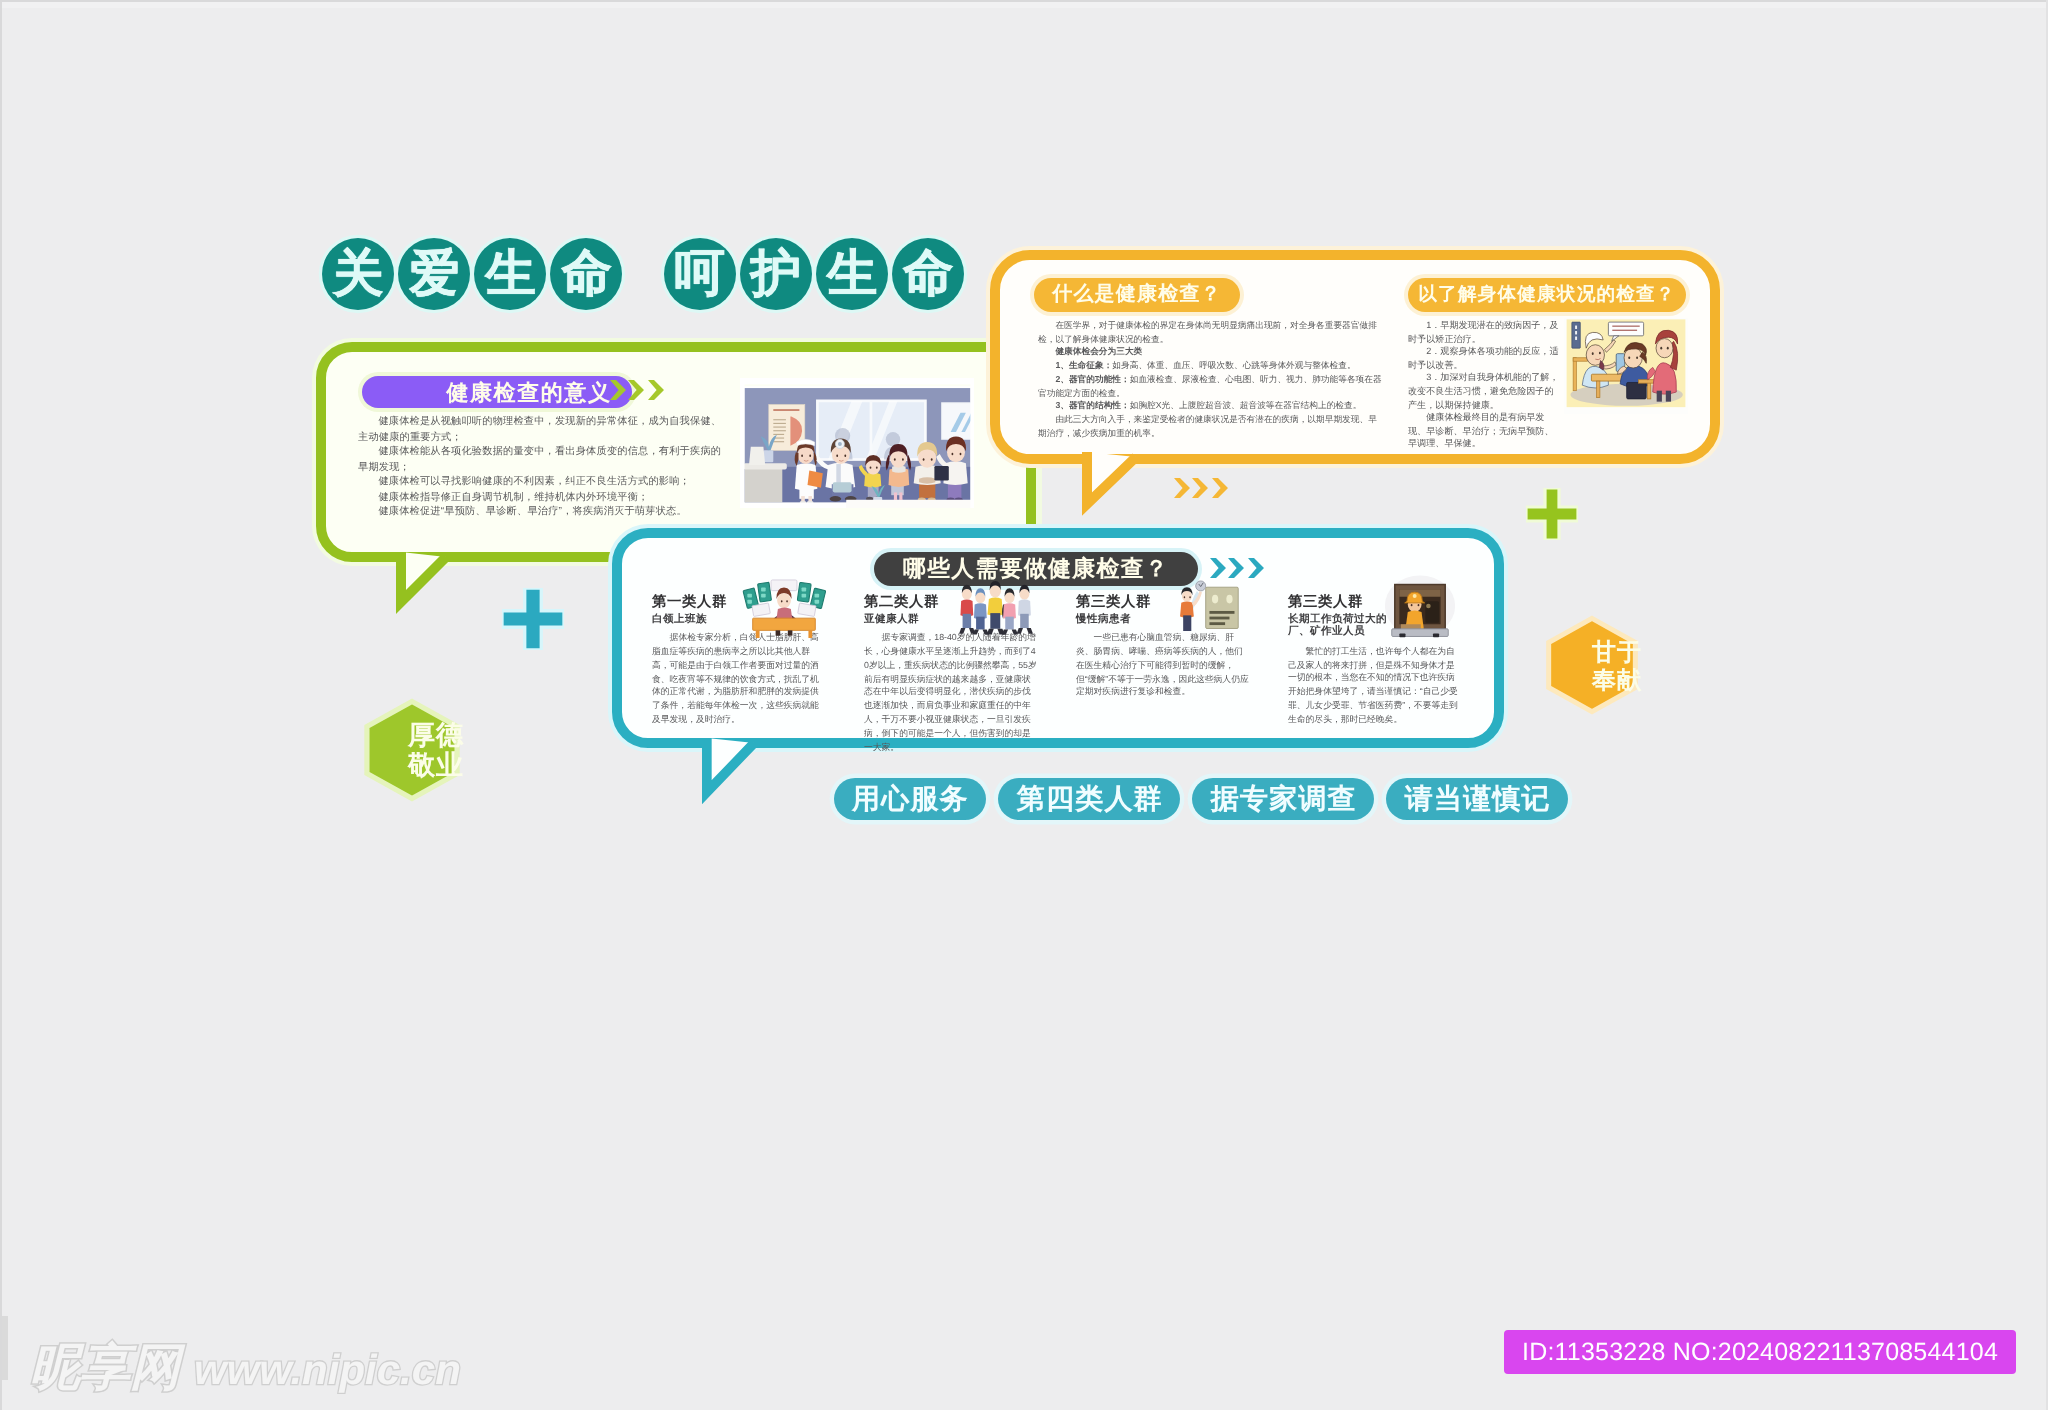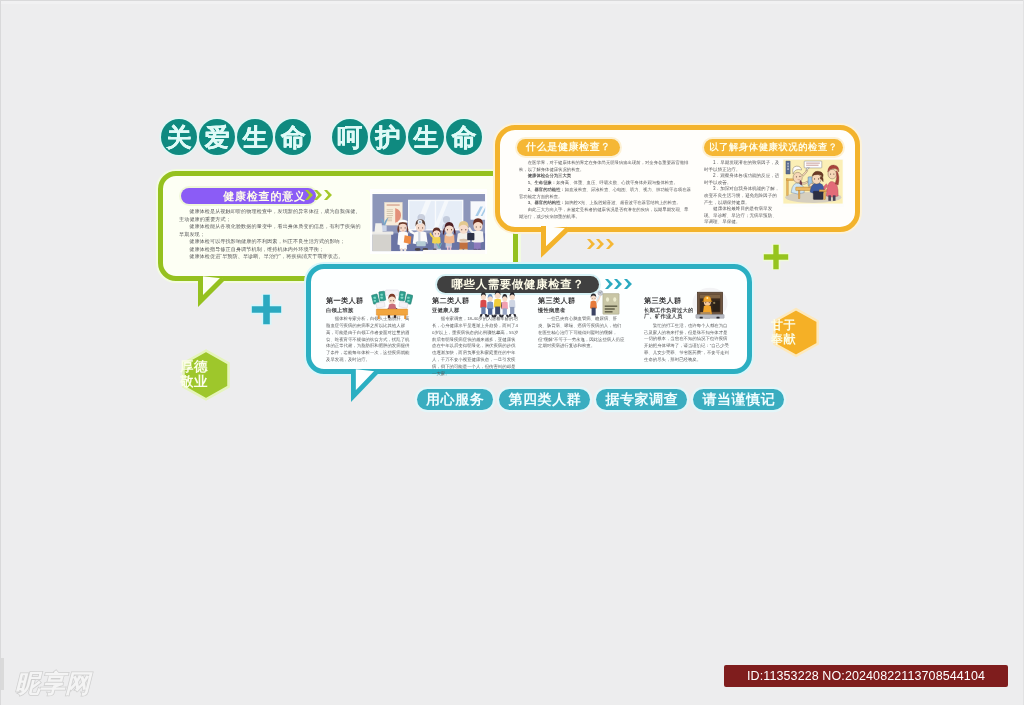--- a/index.html
+++ b/index.html
@@ -91,34 +91,34 @@
   .bcol .hd{font-size:7.2px;font-weight:700;color:#333335;letter-spacing:0.3px;line-height:8px;}
   .bcol .sb{font-size:5.3px;font-weight:700;color:#3f3f41;margin-top:1.5px;letter-spacing:0.2px;line-height:6.6px;width:55px;word-break:break-all;}
   
   .bcol .tx{font-size:4.4px;line-height:6.85px;color:#58585a;text-align:left;margin-top:3px;text-indent:2em;word-break:break-all;white-space:normal;}
   .bcol .ill{position:absolute;right:0px;top:-10px;width:42px;height:32px;}
   .bcol .ill svg{display:block;width:100%;height:100%;}
 
   #hexgreen{left:180px;top:349px;width:52px;height:52px;z-index:40;}
   #hexorange{left:771px;top:306px;width:50px;height:53px;z-index:40;}
   .hexwrap svg{position:absolute;inset:0;width:100%;height:100%;}
-  .hextext{position:absolute;inset:0;display:flex;flex-direction:column;align-items:flex-start;
-      justify-content:center;color:#fbfde8;font-weight:700;font-size:13.5px;line-height:15px;letter-spacing:0.5px;font-family:Liberation Mono, monospace;}
+  .hextext{position:absolute;inset:0;display:flex;flex-direction:column;align-items:flex-end;
+      justify-content:center;color:#fbfde8;font-weight:700;font-size:13.5px;line-height:15px;letter-spacing:0.5px;}
   #hexorange .hextext{font-size:12px;line-height:14px;}
 
   
   #wm{position:absolute;left:0;top:662px;width:1024px;height:43px;z-index:90;}
   #wmlogo{position:absolute;left:15px;top:5px;display:flex;align-items:baseline;gap:7px;}
   #wmlogo .cn{font-size:25px;font-weight:700;color:#f4f4f4;
      -webkit-text-stroke:1.5px #cfcfcf;letter-spacing:0px;font-style:italic;
      paint-order:stroke fill;text-align:center;}
   #wmlogo .url{font-size:21px;font-weight:700;color:#f4f4f4;-webkit-text-stroke:1.3px #cfcfcf;
      font-style:italic;letter-spacing:0px;paint-order:stroke fill;}
-  #wmid{position:absolute;right:16px;top:3px;background:#7f1d1d;color:#fff;
-     font-size:12.5px;padding:4px 23px;border-radius:2px;letter-spacing:0.1px;}
+  #wmid{position:absolute;right:16px;top:3px;background:#d946ef;color:#fff;
+     font-size:12.5px;padding:4px 9px;border-radius:2px;letter-spacing:0.1px;}
   #lbar{position:absolute;left:0;top:-4px;width:4px;height:32px;background:#dadada;}
 </style>
 </head>
 <body>
 
 <div id="stage">
   <div id="edge-top2"></div>
   <div id="edge-top"></div>
   <div id="edge-left"></div>
   <div id="edge-right"></div>
@@ -657,17 +657,18 @@
     <div class="bp">用心服务</div>
     <div class="bp">第四类人群</div>
     <div class="bp">据专家调查</div>
     <div class="bp">请当谨慎记</div>
   </div>
 
   <div id="wm">
     <div id="lbar"></div>
     <div id="wmlogo">
       <span class="cn">昵享网</span>
+      <span class="url">www.nipic.cn</span>
     </div>
     <div id="wmid">ID:11353228 NO:20240822113708544104</div>
   </div>
 
 </div>
 
 </body></html>

